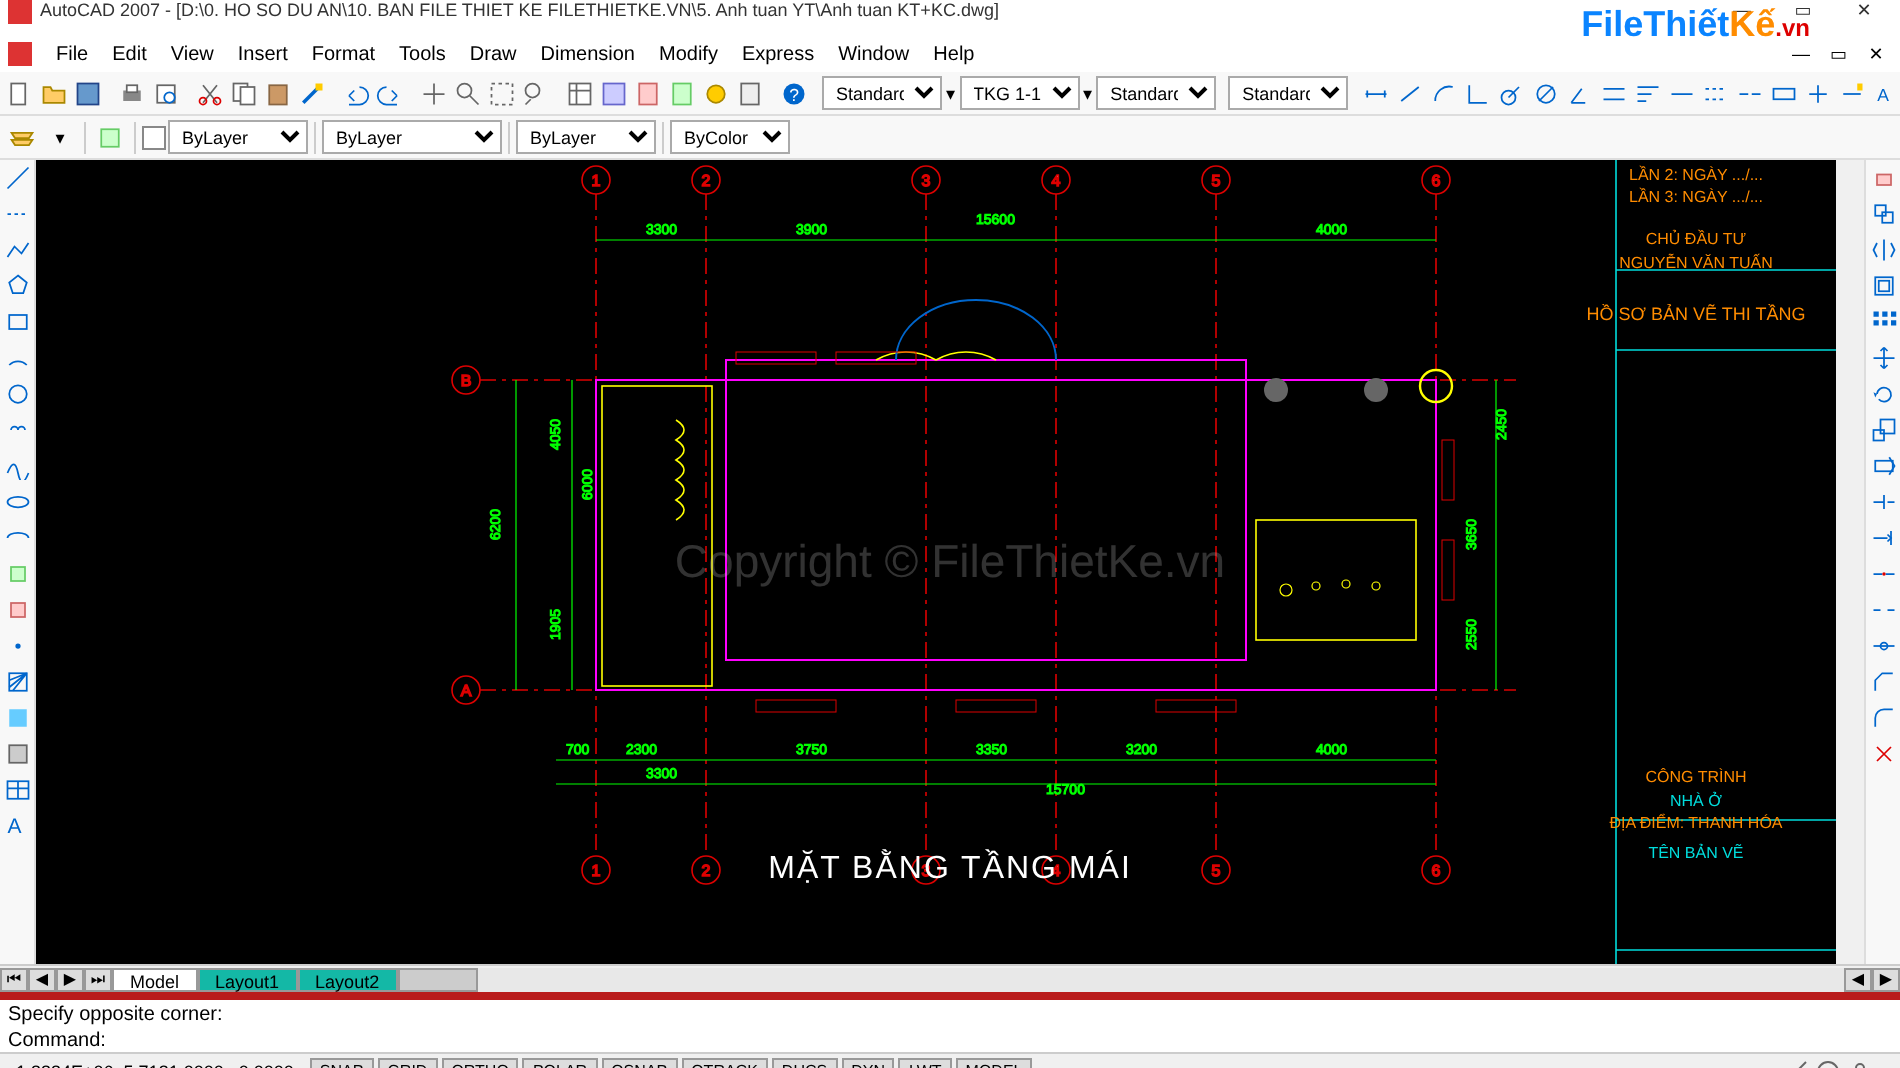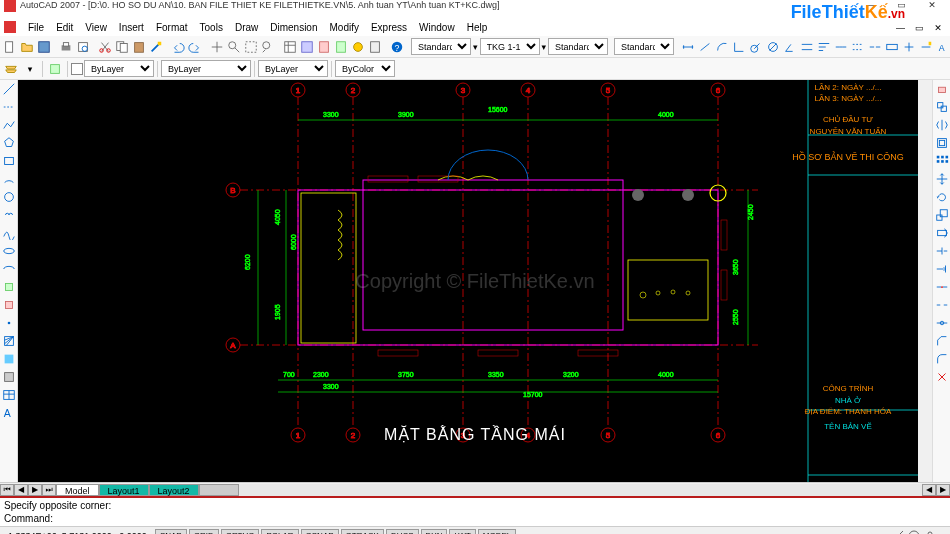--- a/index.html
+++ b/index.html
@@ -43,34 +43,34 @@
 .titleblock { position: absolute; right: 24px; top: 0; width: 120px; height: 100%; }
 .titleblock .tb-text { color: #ff8c00; font-size: 8px; text-align: center; line-height: 1.4; }
 .titleblock .tb-text.cyan { color: #0dd; }
 
 
 .watermark-logo { position: absolute; right: 45px; top: 2px; font-size: 18px; font-weight: bold; }
 .watermark-logo .f { color: #0a84ff; }
 .watermark-logo .t { color: #0a84ff; }
 .watermark-logo .k { color: #ff8c00; }
 .watermark-logo .vn { color: #d00; font-size: 12px; }
-.watermark-center { position: absolute; left: 50%; top: 50%; transform: translate(-50%, -50%); color: rgba(200,200,200,0.25); font-size: 20px; pointer-events: none; }
+.watermark-center { position: absolute; left: 50%; top: 50%; transform: translate(-50%, -50%); color: rgba(200,200,200,0.25); font-size: 23px; pointer-events: none; }
 
 
 .hscroll { height: 14px; background: #f0f0f0; display: flex; align-items: center; border-top: 1px solid #ccc; }
 .hscroll .arrow { width: 14px; height: 12px; background: #ddd; border: 1px solid #999; cursor: pointer; display: flex; align-items: center; justify-content: center; font-size: 8px; }
 .hscroll .tab { padding: 0 8px; font-size: 9px; border: 1px solid #999; background: #14b8a6; cursor: pointer; height: 12px; line-height: 12px; }
 .hscroll .tab.active { background: #fff; }
 .hscroll .track { flex: 1; height: 12px; background: #e8e8e8; position: relative; }
 .hscroll .thumb { position: absolute; left: 0; width: 40px; height: 100%; background: #ccc; border: 1px solid #999; }
 
 .vscroll { position: absolute; right: 0; top: 0; width: 14px; height: 100%; background: #f0f0f0; }
 
 
-.cmd-area { height: 30px; background: #fff; border-top: 2px solid #b91c1c; font-family: "Courier New", monospace; font-size: 10px; padding: 1px 4px; }
+.cmd-area { height: 30px; background: #fff; border-top: 4px solid #b91c1c; font-family: "Courier New", monospace; font-size: 10px; padding: 1px 4px; }
 .cmd-line { height: 13px; line-height: 13px; }
 
 
 .statusbar { height: 18px; background: #f0f0f0; border-top: 1px solid #ccc; display: flex; align-items: center; font-size: 9px; padding: 0 2px; gap: 2px; }
 .statusbar .coords { padding: 0 6px; }
 .statusbar .toggle { padding: 1px 4px; border: 1px solid #999; background: #ddd; cursor: pointer; font-size: 8px; }
 .statusbar .spacer { flex: 1; }
 
 
 .ico { width: 14px; height: 14px; }
@@ -588,21 +588,21 @@
       </g>
     </svg>
 
     <div class="drawing-title">MẶT BẰNG TẦNG MÁI</div>
 
     <div class="titleblock">
       <div class="tb-text" style="margin-top:2px">LẦN 2: NGÀY .../...</div>
       <div class="tb-text">LẦN 3: NGÀY .../...</div>
       <div class="tb-text" style="margin-top:10px">CHỦ ĐẦU TƯ</div>
       <div class="tb-text">NGUYỄN VĂN TUẤN</div>
-      <div class="tb-text" style="margin-top:14px;font-size:9px">HỒ SƠ BẢN VẼ THI CÔNG</div>
+      <div class="tb-text" style="margin-top:14px;font-size:9px">HỒ SƠ BẢN VẼ THI TẦNG</div>
       <div style="height:220px"></div>
       <div class="tb-text">CÔNG TRÌNH</div>
       <div class="tb-text cyan">NHÀ Ở</div>
       <div class="tb-text">ĐỊA ĐIỂM: THANH HÓA</div>
       <div class="tb-text cyan" style="margin-top:4px">TÊN BẢN VẼ</div>
     </div>
 
     <div class="watermark-center">Copyright © FileThietKe.vn</div>
     <div class="vscroll"></div>
   </div>

